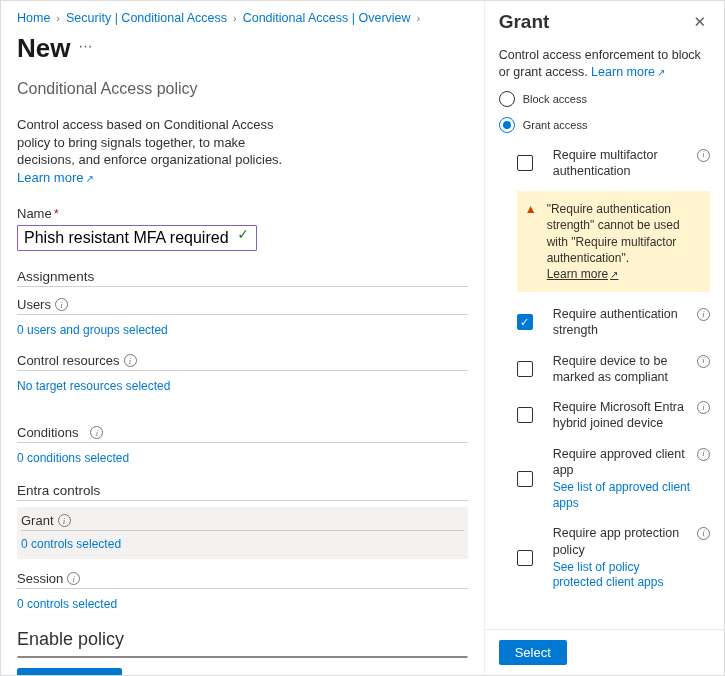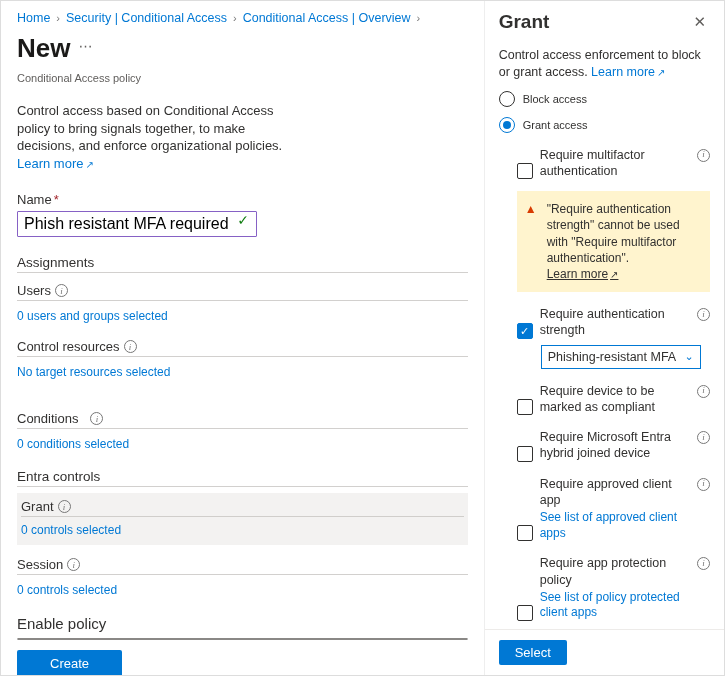--- a/index.html
+++ b/index.html
@@ -7,56 +7,56 @@
   a, .link { color:#0078d4; text-decoration:none; cursor:pointer; }
   .left { width:484px; padding:10px 16px 12px 16px; display:flex; flex-direction:column; overflow:hidden; }
   .right { width:241px; border-left:1px solid #eee; position:relative; display:flex; flex-direction:column; }
   
   .breadcrumb { font-size:12.5px; display:flex; align-items:center; gap:6px; color:#0078d4; }
   .crumb-sep { color:#777; font-size:11px; }
   
   .title-row { display:flex; align-items:center; gap:8px; margin-top:8px;}
   h1.title { font-size:26px; font-weight:600; color:#1b1a19; }
   .ellipsis { color:#605e5c; font-size:14px; padding-bottom:6px;}
-  .subtitle { font-size:11px; color:#605e5c; margin-top:8px;}
+  .subtitle { font-size:16px; color:#605e5c; margin-top:16px;}
   .intro { font-size:13px; color:#323130; margin-top:18px; line-height:1.35; max-width:280px;}
   .learn-more { color:#0078d4; font-size:13px; }
   .ext-icon { font-size:10px; margin-left:2px; vertical-align:baseline; }
   
   .field-label { font-size:13px; margin-top:20px; }
   .req { color:#a4262c; margin-left:2px;}
   .name-input { margin-top:4px; width:240px; height:26px; border:1px solid #8661c5; border-radius:1px; padding:0 28px 0 6px; font-size:16px; outline:none; position:relative;}
   .name-wrap { position:relative; width:240px; }
   .check-icon { position:absolute; right:8px; top:5px; color:#107c10; font-size:14px; }
   
   .sec { margin-top:18px; }
   .sec-title { font-size:13.5px; color:#323130; padding-bottom:2px; border-bottom:1px solid #d2d0ce; }
   .field-row { font-size:13px; color:#323130; margin-top:10px; display:flex; align-items:center; gap:4px; border-bottom:1px solid #d2d0ce; padding-bottom:2px;}
   .info-icon { display:inline-flex; width:13px; height:13px; border:1px solid #777; border-radius:50%; align-items:center; justify-content:center; font-size:9px; color:#777; font-style:italic; font-family:Georgia,serif;}
   .field-val { font-size:12px; color:#0078d4; margin-top:8px; cursor:pointer; }
   .grant-box { background:#f3f2f1; padding:6px 4px 8px 4px; margin-top:6px; }
   
-  .enable-label { font-size:15px; margin-top:18px;}
+  .enable-label { font-size:18px; margin-top:18px;}
   .segmented { margin-top:6px; display:inline-flex; align-items:center; border:1px solid #8a8886; border-radius:12px; height:22px; overflow:hidden; font-size:12px; }
   .seg { padding:0 14px; height:100%; display:flex; align-items:center; cursor:pointer; color:#323130;}
   .seg.active { background:#4c1d95; color:#fff; border-radius:12px;text-align:right; }
   .create-btn { margin-top:10px; background:#0078d4; color:#fff; border:none; font-size:13px; padding:6px 33px; border-radius:2px; cursor:pointer; width:fit-content;}
   
   .r-head { display:flex; justify-content:space-between; align-items:flex-start; padding:10px 14px 10px 14px; }
   .r-title { font-size:19px; font-weight:600; }
   .close { font-size:15px; color:#605e5c; cursor:pointer; padding:2px 4px;}
   .r-scroll { overflow-y:auto; padding:0 14px 4px 14px; flex:1; }
   .r-scroll::-webkit-scrollbar{width:8px;} .r-scroll::-webkit-scrollbar-thumb{background:#c8c6c4;border-radius:4px;} .r-scroll::-webkit-scrollbar-track{background:#f3f2f1;}
   .r-desc { font-size:12.5px; color:#323130; margin-top:4px; line-height:1.35;}
   .radio { display:flex; align-items:center; gap:8px; margin-top:10px; font-size:11px;}
   .radio-dot { width:16px; height:16px; border:1px solid #323130; border-radius:50%; display:flex; align-items:center; justify-content:center; flex-shrink:0;}
   .radio-dot.checked { border-color:#0078d4;}
   .radio-dot.checked::after { content:""; width:8px; height:8px; background:#0078d4; border-radius:50%;}
   .grants { margin-left:18px; margin-top:6px;}
-  .gc { display:flex; align-items:flex-end; gap:7px; margin-top:14px; font-size:12.5px; line-height:1.3; position:relative;}
+  .gc { display:flex; align-items:center; gap:20px; margin-top:14px; font-size:12.5px; line-height:1.3; position:relative;}
   .cb { width:16px; height:16px; border:1px solid #323130; border-radius:2px; flex-shrink:0; display:flex; align-items:center; justify-content:center; background:#fff;}
   .cb.checked { background:#0078d4; border-color:#0078d4; color:#fff; font-size:11px;}
   .cb.checked::after { content:"✓"; }
   .gc .info-icon { position:absolute; right:0; top:2px;}
   .gc-label { flex:1; padding-right:18px;}
   .gc-sub { font-size:12px; color:#0078d4; margin-top:2px; display:block;}
   .warn-box { background:#fff4ce; margin:12px 0 4px 0; padding:10px 10px 10px 30px; font-size:12px; line-height:1.35; position:relative;}
   .warn-ic { position:absolute; left:8px; top:10px; color:#d83b01;}
   .warn-link { color:#323130; text-decoration:underline;}
   .auth-select { margin:6px 0 0 24px; width:160px; height:24px; border:1px solid #0078d4; font-size:12.5px; padding:0 6px; display:flex; align-items:center; justify-content:space-between; cursor:pointer;}
@@ -182,24 +182,20 @@
         <span class="warn-link link">
           <span>Learn more</span><span class="ext-icon">↗</span>
         </span>
       </div>
 
       <div class="gc">
         <span class="cb checked"></span>
         <span class="gc-label">Require authentication strength</span>
         <span class="info-icon">i</span>
       </div>
-      <div class="auth-select">
-        <span>Phishing-resistant MFA</span>
-        <span class="chev">⌄</span>
-      </div>
 
       <div class="gc">
         <span class="cb"></span>
         <span class="gc-label">Require device to be marked as compliant</span>
         <span class="info-icon">i</span>
       </div>
 
       <div class="gc">
         <span class="cb"></span>
         <span class="gc-label">Require Microsoft Entra hybrid joined device</span>

